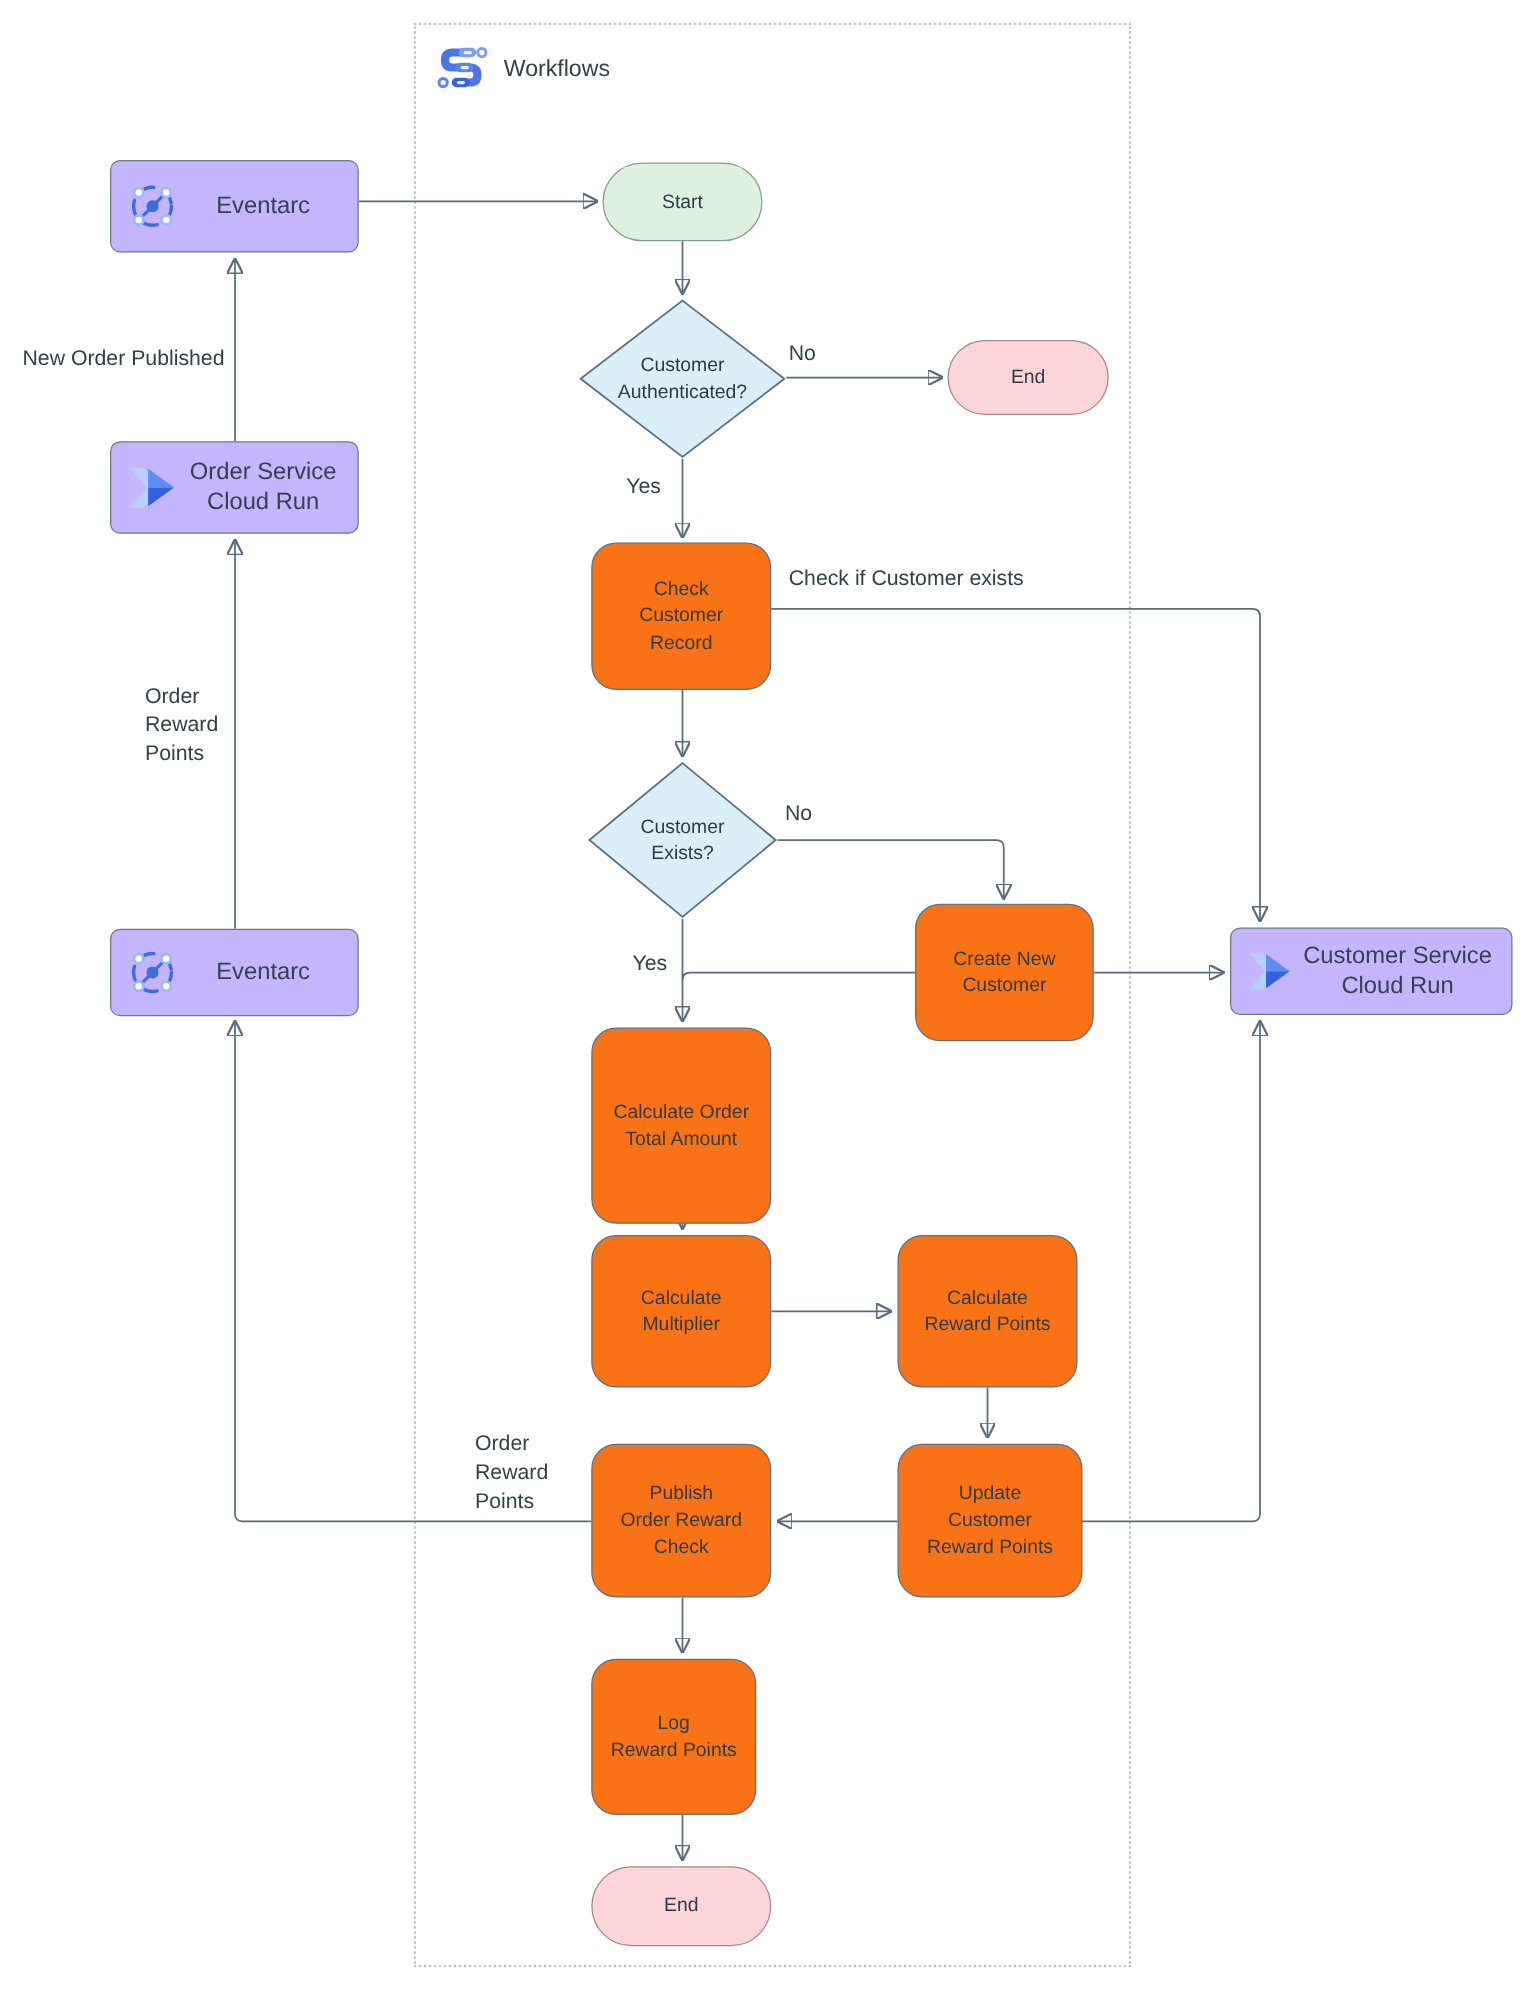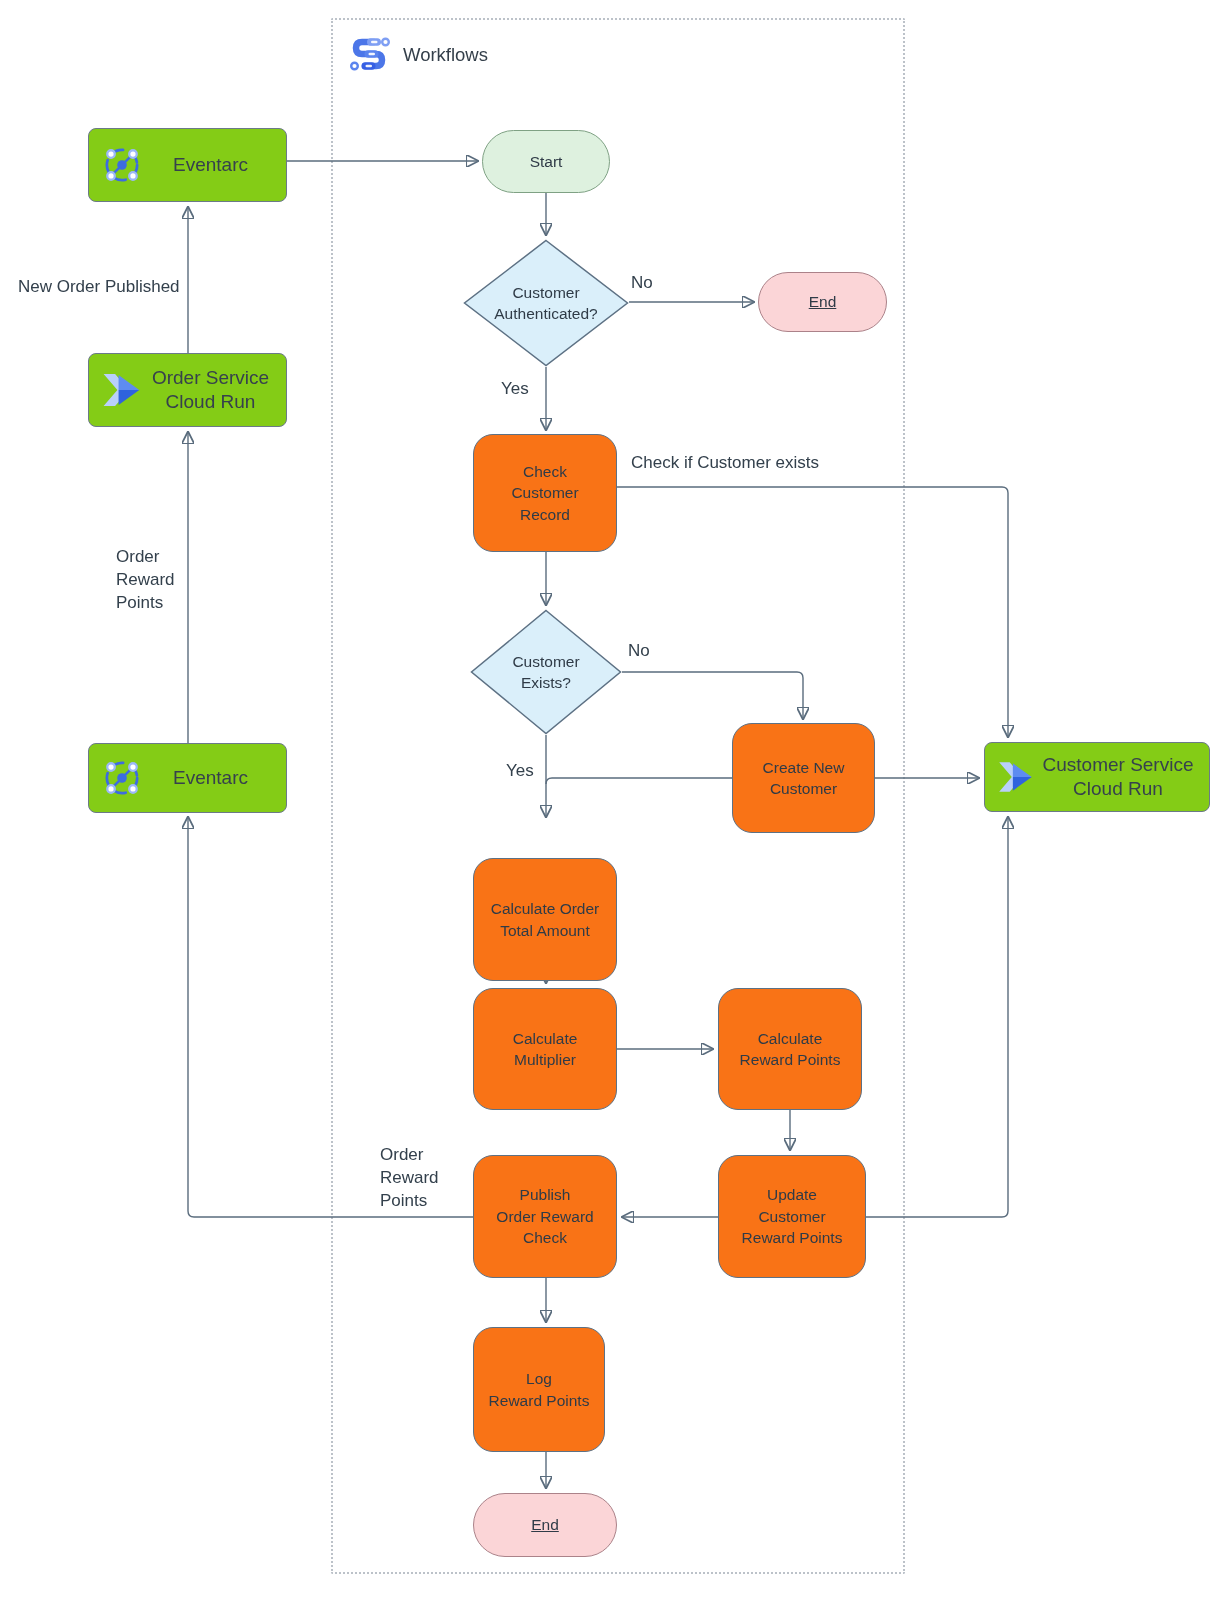--- a/index.html
+++ b/index.html
@@ -17,30 +17,30 @@
   }
   .edges { position:absolute; left:0; top:0; width:1227px; height:1600px; }
   .edges path { fill:none; stroke:#5a6c7d; stroke-width:1.4; }
   .node {
     position:absolute; display:flex; align-items:center; justify-content:center;
     text-align:center; white-space:pre-line; font-size:15.5px; line-height:1.38;
     box-sizing:border-box;
   }
   .process { background:#f97316; border:1.5px solid #5d7184; border-radius:20px; }
   .pill-green { background:#def1df; border:1.5px solid #7fa184; border-radius:34px;text-align:center; }
-  .pill-red  { background:#fbd5d7; border:1.5px solid #ab8289; border-radius:34px;text-decoration:underline; }
+  .pill-red  { background:#fbd5d7; border:1.5px solid #ab8289; border-radius:34px; }
   .diamond { position:absolute; }
   .diamond svg { position:absolute; inset:0; width:100%; height:100%; }
   .diamond polygon { fill:#daeffa; stroke:#5d7184; stroke-width:1.5; }
   .dlabel {
     position:absolute; inset:0; display:flex; align-items:center; justify-content:center;
     text-align:center; white-space:pre-line; font-size:15.5px; line-height:1.38;
   }
   .service {
-    position:absolute; background:#84cc16; border:1.5px solid #6b7a88; border-radius:8px;
+    position:absolute; background:#c4b5fd; border:1.5px solid #6b7a88; border-radius:8px;
     display:flex; align-items:center; padding:0 10px; box-sizing:border-box;
     font-size:19px; line-height:1.24; color:#36414d;
   }
   .service .svc-label { flex:1; text-align:center; white-space:pre-line; }
   .edge-label { position:absolute; font-size:17px; line-height:1.35; white-space:pre-line; color:#33404c; }
   .icon { flex:0 0 auto; }
 </style>
 </head>
 <body>
 
@@ -157,21 +157,21 @@
     <svg viewBox="0 0 152 126" preserveAspectRatio="none">
       <polygon points="76,1.5 150.5,63 76,124.5 1.5,63"></polygon>
     </svg>
     <div class="dlabel">Customer
 Exists?</div>
   </div>
 
   <div class="node process" style="left:732px;top:723px;width:143px;height:110px">Create New
 Customer</div>
 
-  <div class="node process" style="left:473px;top:858px;width:144px;height:123px">Calculate Order
+  <div class="node process" style="left:473px;top:822px;width:144px;height:157px">Calculate Order
 Total Amount</div>
 
   <div class="node process" style="left:473px;top:988px;width:144px;height:122px">Calculate
 Multiplier</div>
 
   <div class="node process" style="left:718px;top:988px;width:144px;height:122px">Calculate
 Reward Points</div>
 
   <div class="node process" style="left:718px;top:1155px;width:148px;height:123px">Update
 Customer

